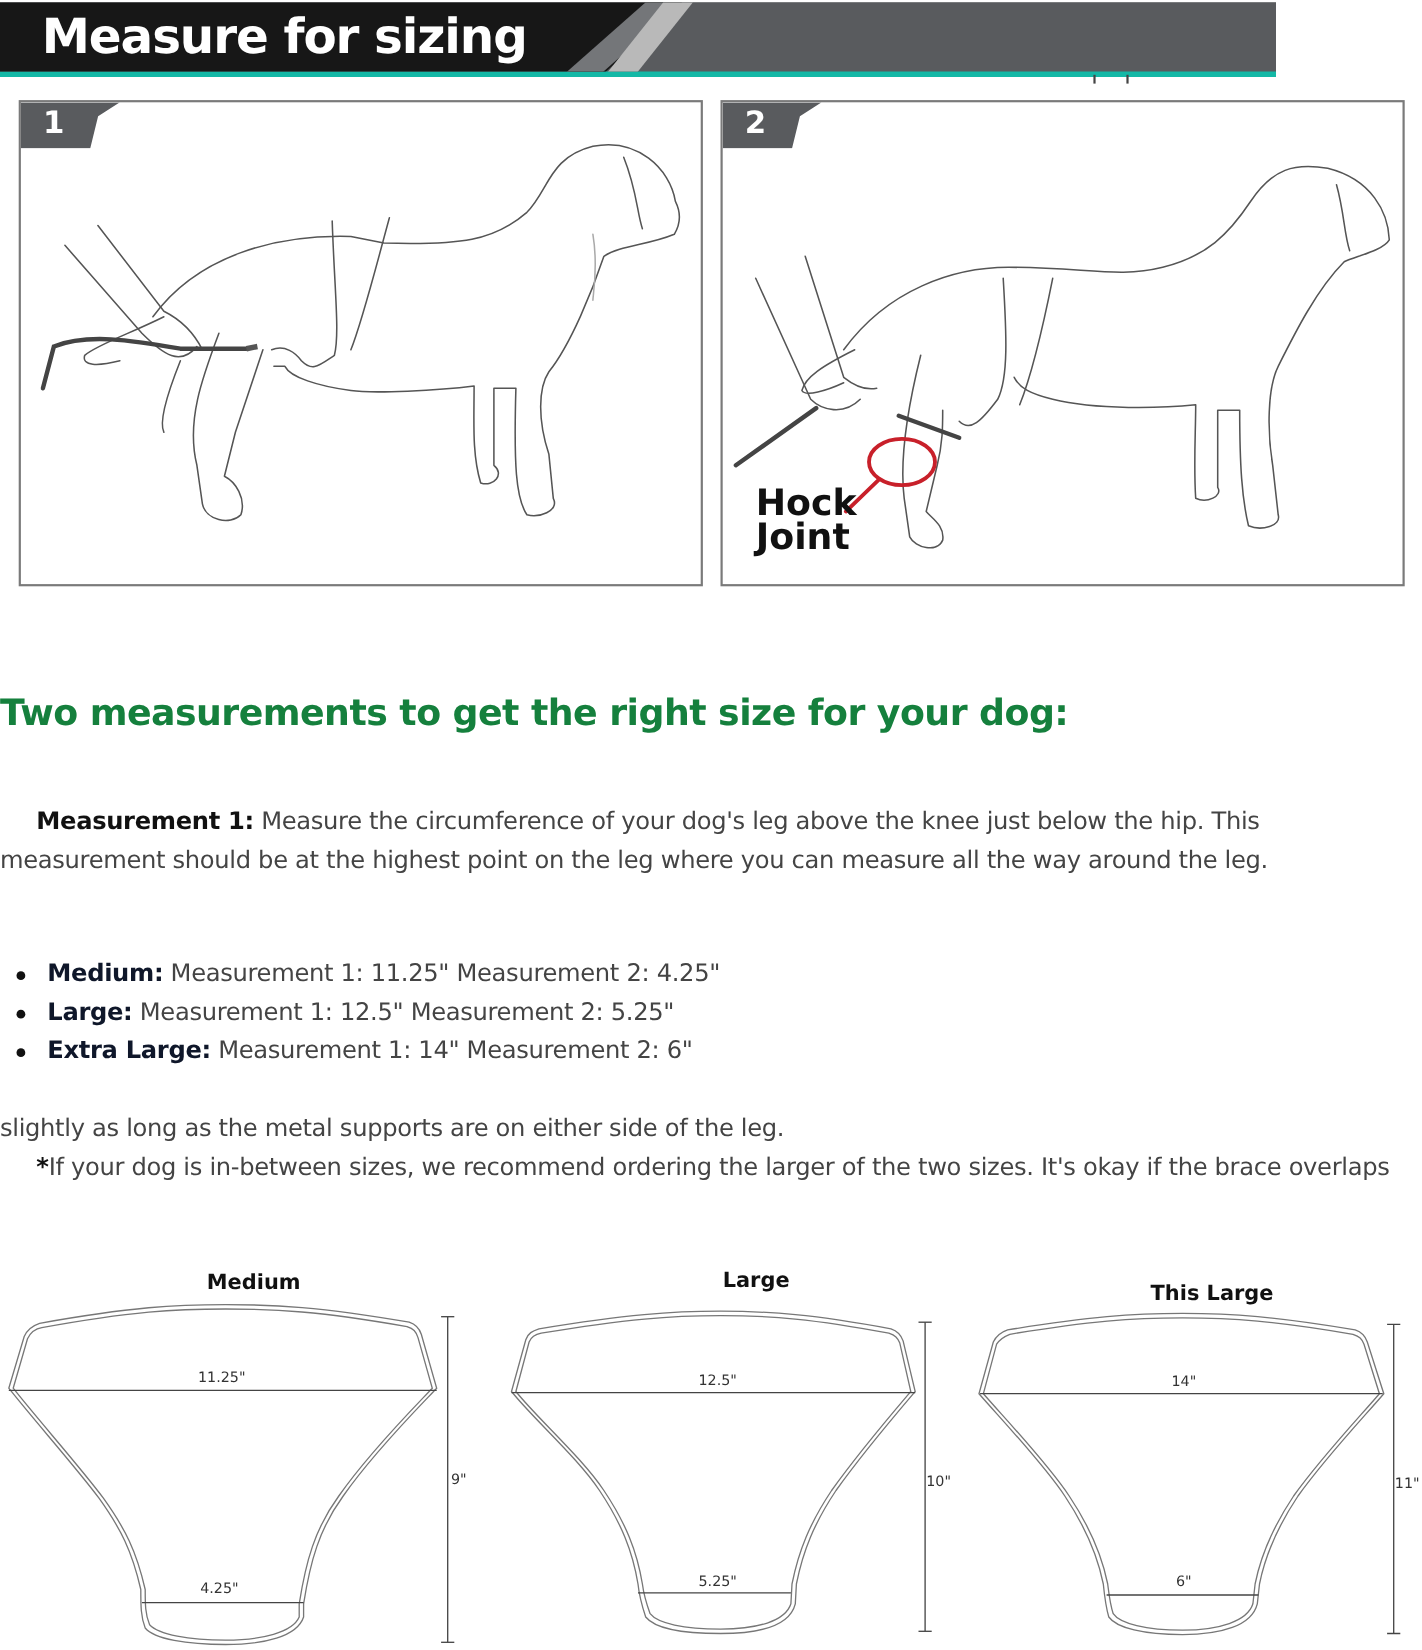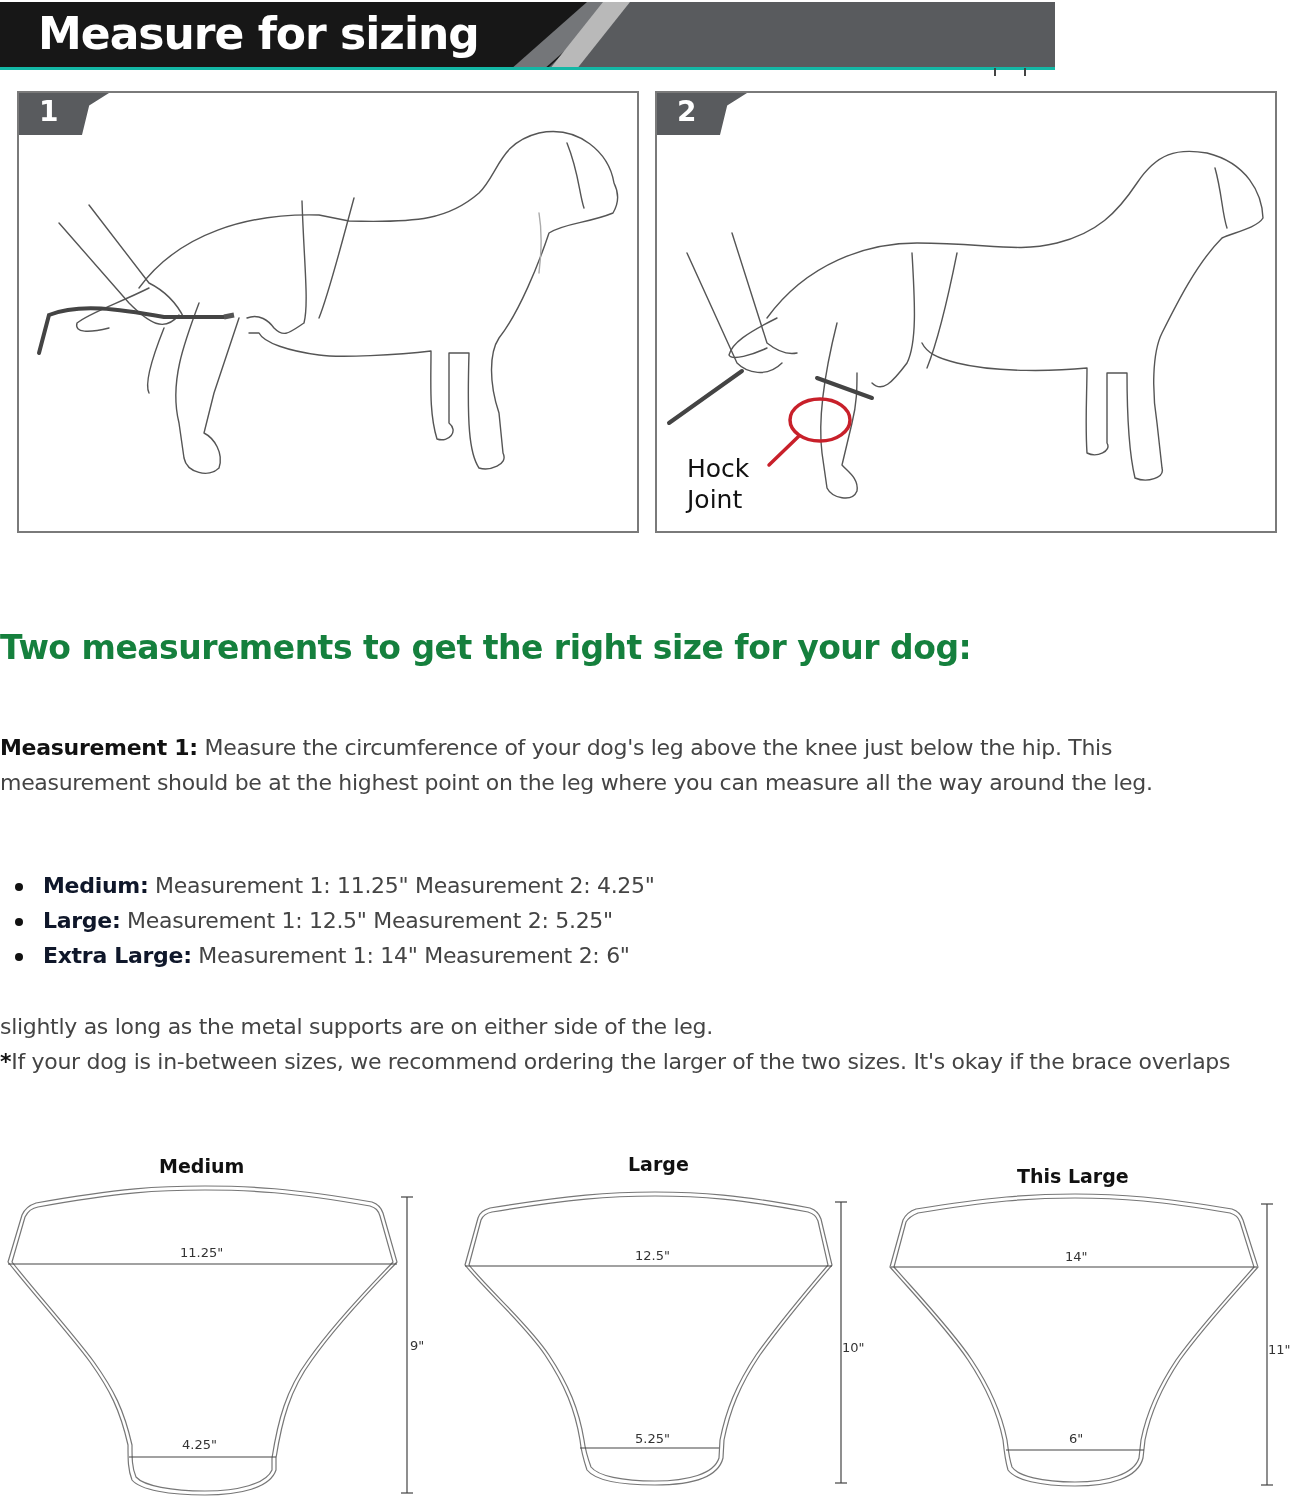--- a/index.html
+++ b/index.html
@@ -1,54 +1,54 @@
 <!DOCTYPE html>
 <html><head>
 <meta charset="utf-8">
 <style>
   * { box-sizing: border-box; margin: 0; padding: 0; }
   html, body { width: 1293px; height: 1500px; background: #ffffff; overflow: hidden; }
   body { position: relative; font-family: "Liberation Sans", "DejaVu Sans", sans-serif; color: #2a2a2a; }
 
   
-  .banner { position: absolute; left: 0; top: 2px; width: 1055px; height: 68px; background: #595b5e; border-bottom: 3px solid #14b8a6; overflow: hidden; text-align: right; }
+  .banner { position: absolute; left: 0; top: 2px; width: 1160px; height: 68px; background: #595b5e; border-bottom: 5px solid #14b8a6; overflow: hidden; text-align: right; }
   .banner-dark { position: absolute; left: 0; top: 0; width: 620px; height: 68px; background: #171717;
     clip-path: polygon(0 0, 100% 0, 88% 100%, 0 100%); }
   .banner-stripe { position: absolute; left: 510px; top: 0; width: 110px; height: 68px; background: #747679;
     clip-path: polygon(70% 0, 100% 0, 30% 100%, 0 100%); }
   .banner-stripe2 { position: absolute; left: 540px; top: 0; width: 90px; height: 68px; background: #b9b9b9;
     clip-path: polygon(70% 0, 100% 0, 40% 100%, 10% 100%); }
   .banner-title { position: absolute; left: 38px; top: 6px; font-family: "DejaVu Sans", sans-serif; font-weight: bold; font-size: 44px; color: #ffffff; letter-spacing: -1px; }
   .banner-tick { position: absolute; top: 68px; width: 2px; height: 8px; background: #444; }
 
   
   .panel { position: absolute; top: 91px; height: 442px; border: 2px solid #7a7a7a; background: #fff; overflow: hidden; }
   .panel-1 { left: 17px; width: 622px; }
   .panel-2 { left: 655px; width: 622px; }
   .step-tab { position: absolute; left: 0; top: 0; width: 90px; height: 42px; background: #595b5e;
     clip-path: polygon(0 0, 100% 0, 78% 30%, 70% 100%, 0 100%); }
   .step-num { position: absolute; left: 20px; top: 2px; font-family: "DejaVu Sans", sans-serif; font-weight: bold; font-size: 28px; color: #fff; }
   .panel svg.dog { position: absolute; left: 0; top: 0; }
-  .hock-label { position: absolute; left: 30px; top: 360px; font-family: "DejaVu Sans", sans-serif; font-weight: normal; font-size: 25px; line-height: 31px; color: #111; }
+  .hock-label { position: absolute; left: 30px; top: 348px; font-family: "DejaVu Sans", sans-serif; font-weight: bold; font-size: 33px; line-height: 31px; color: #111; }
 
   
   .section-title { position: absolute; left: 0; top: 628px; font-family: "DejaVu Sans", sans-serif; font-weight: bold; font-size: 33px; color: #15803d; letter-spacing: -0.5px; white-space: nowrap; }
   .para { position: absolute; left: 0; font-family: "DejaVu Sans", sans-serif; font-size: 22px; line-height: 35px; color: #444; white-space: nowrap; font-weight: normal; letter-spacing: -0.3px; }
-  .para b { color: #111; font-weight: bold; }
+  .para b { color: #111; font-weight: bold; padding-left: 33px; }
   .m-block { top: 730px; }
   .size-list { position: absolute; left: 0; top: 868px; list-style: none; }
   .size-list li { position: relative; padding-left: 43px; font-family: "DejaVu Sans", sans-serif; font-size: 22px; line-height: 35px; color: #444; white-space: nowrap; letter-spacing: -0.3px; }
   .size-list li::before { content: ""; position: absolute; left: 15px; top: 15px; width: 8px; height: 8px; border-radius: 50%; background: #111; }
   .size-list b { color: #0f172a; }
   .note { top: 1009px; }
 
   
   .diagram { position: absolute; top: 1140px; }
   .diagram svg { position: absolute; left: 0; top: 0; overflow: visible; }
-  .diag-title { position: absolute; font-family: "DejaVu Sans", sans-serif; font-weight: bold; font-size: 19px; color: #111; white-space: nowrap; }
+  .diag-title { position: absolute; font-family: "DejaVu Sans", sans-serif; font-weight: bold; font-size: 19px; color: #111; white-space: nowrap; margin-left: 29px; }
   .dim-label { position: absolute; font-family: "DejaVu Sans", sans-serif; font-size: 13px; color: #333; white-space: nowrap; }
 </style>
 </head>
 <body>
 
 <div class="banner">
   <div class="banner-dark"></div>
   <div class="banner-stripe"></div>
   <div class="banner-stripe2"></div>
   <div class="banner-title">Measure for sizing</div>

